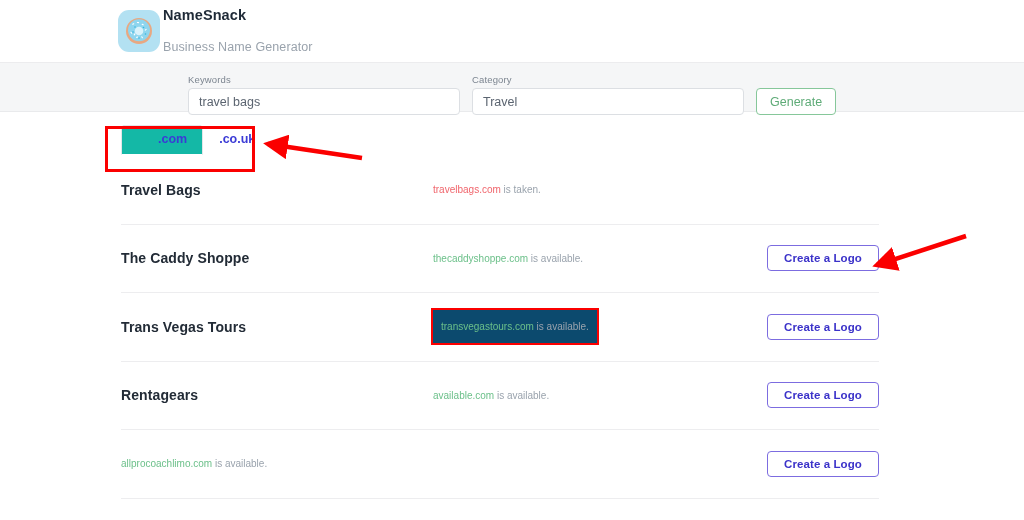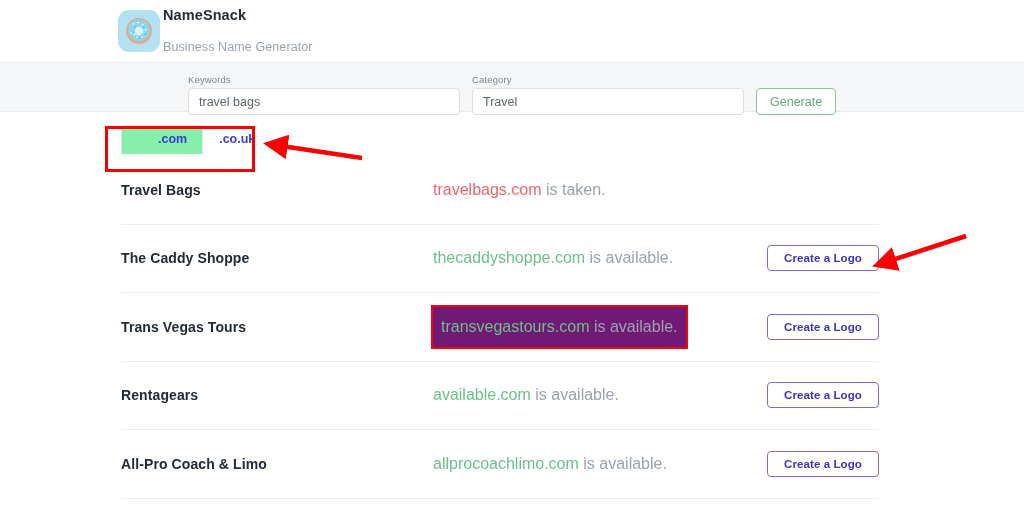--- a/index.html
+++ b/index.html
@@ -136,21 +136,21 @@
     color: #3b3bd6;
     padding: 7px 15px 7px;
     border: 1px solid transparent;
     border-radius: 4px 4px 0 0;
     cursor: pointer;
     position: relative;
     background: transparent;
     line-height: 1.1;
   }
   .tab.active {
-    background: #86efac;
+    background: #14b8a6;
     border-color: #e3e5e8;
     border-bottom-color: #ffffff;
     z-index: 2;
     padding-left: 36px;
   }
 
   
   .results-list {
     margin-top: 1px;
   }
@@ -164,32 +164,32 @@
   .result-name {
     width: 312px;
     flex: none;
     font-size: 14px;
     font-weight: bold;
     color: #222b36;
     letter-spacing: .1px;
   }
   .result-status {
     flex: 1;
-    font-size: 16px;
+    font-size: 10px;
     color: #9aa3ad;
     white-space: nowrap;
   }
   .result-status .domain { font-weight: normal; }
   .domain.taken { color: #f0656c; }
   .domain.available { color: #6cc08a; }
   .status-boxed {
     display: inline-block;
     padding: 11px 8px;
     outline: 2px solid #fb0000;
-    background: #701a75;
+    background: #0c4a6e;
   }
   .result-action { width: 112px; flex: none; display: flex; justify-content: flex-end; }
   .logo-btn {
     width: 128px;
     height: 26px;
     border: 1px solid #7c6ce0;
     border-radius: 4px;
     background: #ffffff;
     color: #3b32c9;
     font-family: "Liberation Sans", sans-serif;
@@ -308,21 +308,20 @@
       <div class="result-name">Rentagears</div>
       <div class="result-status">
         <span class="domain available">available.com</span><span> is available.</span>
       </div>
       <div class="result-action">
         <button class="logo-btn">Create a Logo</button>
       </div>
     </div>
 
     <div class="result-row">
-      <div class="result-name">All-Pro Coach &amp; Limo</div>
       <div class="result-status">
         <span class="domain available">allprocoachlimo.com</span><span> is available.</span>
       </div>
       <div class="result-action">
         <button class="logo-btn">Create a Logo</button>
       </div>
     </div>
 
   </div>
 </div>

